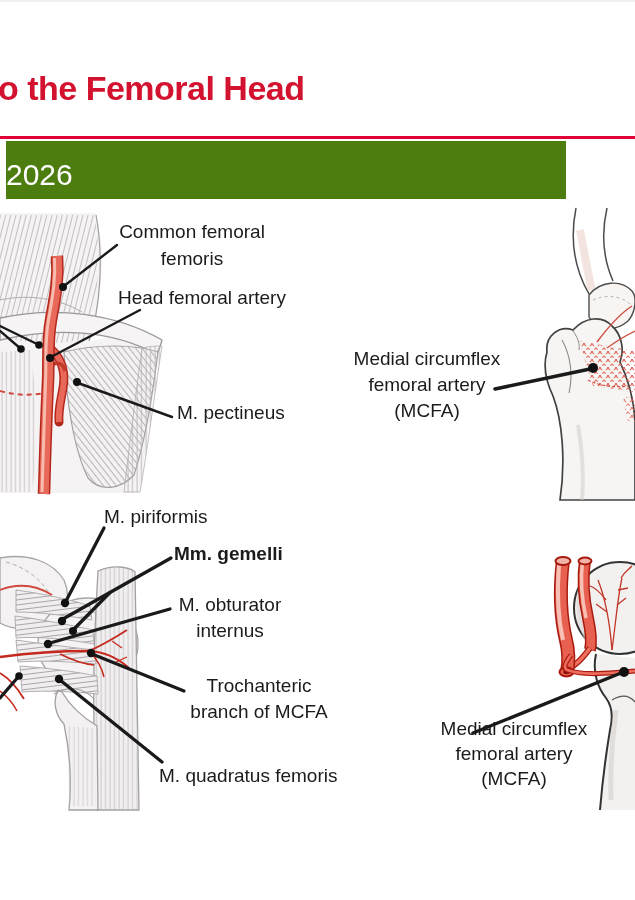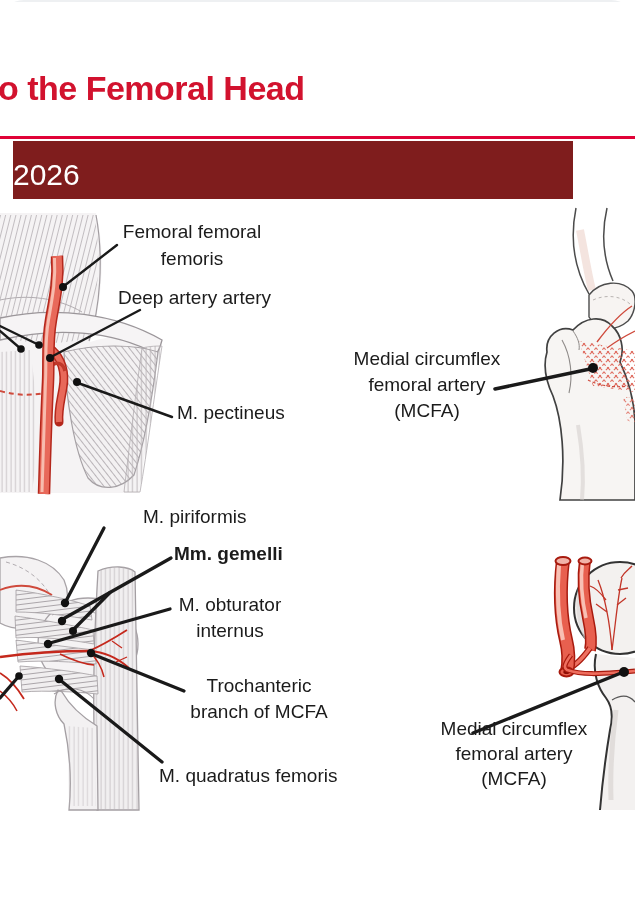--- a/index.html
+++ b/index.html
@@ -1,22 +1,22 @@
 <!DOCTYPE html>
 <html><head>
 <meta charset="utf-8">
 <style>
   html,body{margin:0;padding:0;background:#fff;}
   .slide{position:relative;width:635px;height:900px;background:#ffffff;overflow:hidden;
-         font-family:"Liberation Sans","DejaVu Sans",sans-serif;border-radius:24px;}
+         font-family:"Liberation Sans","DejaVu Sans",sans-serif;}
   .top-edge{position:absolute;left:0;top:0;width:635px;height:2px;background:#eef0f2;}
   .title{position:absolute;left:-2px;top:69px;font-size:34px;font-weight:bold;
          letter-spacing:-0.5px;color:#D2122E;white-space:nowrap;}
   .rule{position:absolute;left:0;top:136px;width:635px;height:2.5px;background:#E00237;}
-  .band{position:absolute;left:13px;top:141px;width:560px;height:58px;background:#7f1d1d;}
+  .band{position:absolute;left:6px;top:141px;width:560px;height:58px;background:#4d7c0f;}
   .band-year{position:absolute;left:0px;top:19px;color:#ffffff;font-size:30px;line-height:30px;}
   .art{position:absolute;left:0;top:0;width:635px;height:900px;}
   .lbl{position:absolute;color:#1b1b1b;font-size:19px;line-height:26px;white-space:nowrap;}
   .lbl.center{text-align:center;white-space:normal;}
   .lh27{line-height:27px;}
   .lh25{line-height:25px;}
 </style>
 </head>
 <body>
 
@@ -190,35 +190,35 @@
         <ellipse cx="566.5" cy="672" rx="3.2" ry="2" fill="#8c0f06"></ellipse>
         <path d="M571,655 C565,663 563,668 567,670 C585,676 608,673 624,672 L635,671" fill="none" stroke="#a81a0e" stroke-width="5"></path>
         <path d="M571,655 C565,663 563,668 567,670 C585,676 608,673 624,672 L635,671" fill="none" stroke="#ee6e5e" stroke-width="2.6"></path>
       </g>
       <path d="M473,733 L621,673" stroke="#1a1a1a" stroke-width="3.4" stroke-linecap="round"></path>
       <circle cx="624" cy="672" r="5" fill="#111"></circle>
     </g>
   </svg>
 
   <div class="lbl center lh27" style="left:92px;top:218px;width:200px;">
-    <div>Femoral femoral</div>
+    <div>Common femoral</div>
     <div>femoris</div>
   </div>
   <div class="lbl" style="left:118px;top:285px;">
-    <div>Deep artery artery</div>
+    <div>Head femoral artery</div>
   </div>
   <div class="lbl" style="left:177px;top:400px;">
     <div>M. pectineus</div>
   </div>
   <div class="lbl center" style="left:327px;top:346px;width:200px;">
     <div>Medial circumflex</div>
     <div>femoral artery</div>
     <div>(MCFA)</div>
   </div>
-  <div class="lbl" style="left:104px;top:504px;margin-left:39px;">
+  <div class="lbl" style="left:104px;top:504px;">
     <div>M. piriformis</div>
   </div>
   <div class="lbl" style="left:174px;top:541px;font-weight:bold;">
     <div>Mm. gemelli</div>
   </div>
   <div class="lbl center" style="left:130px;top:592px;width:200px;">
     <div>M. obturator</div>
     <div>internus</div>
   </div>
   <div class="lbl center" style="left:159px;top:673px;width:200px;">

